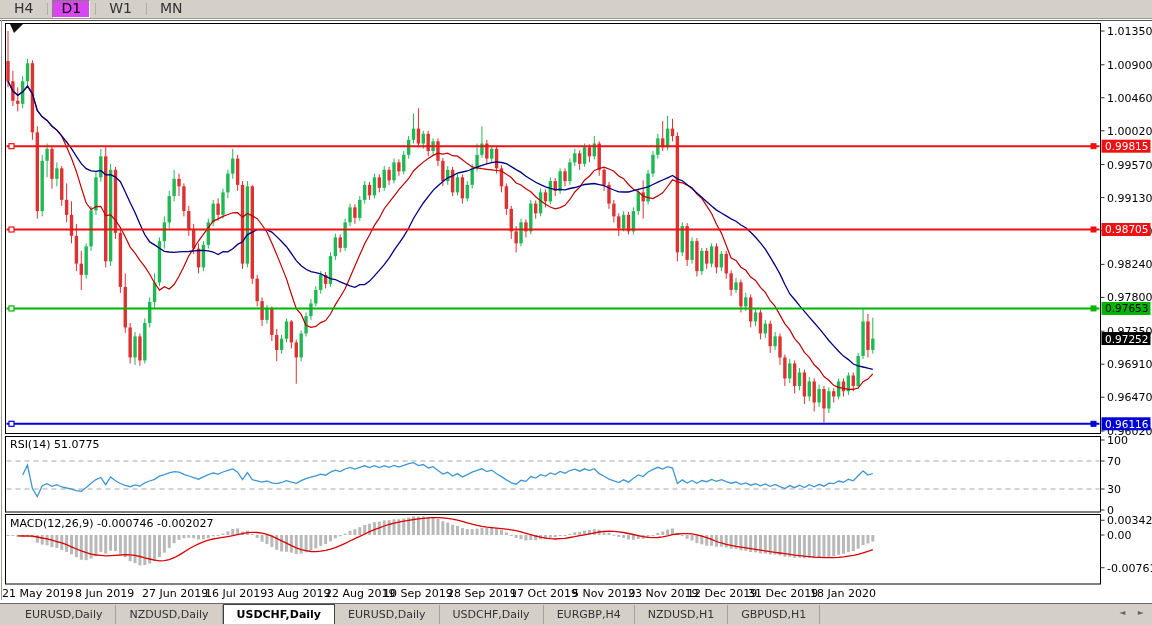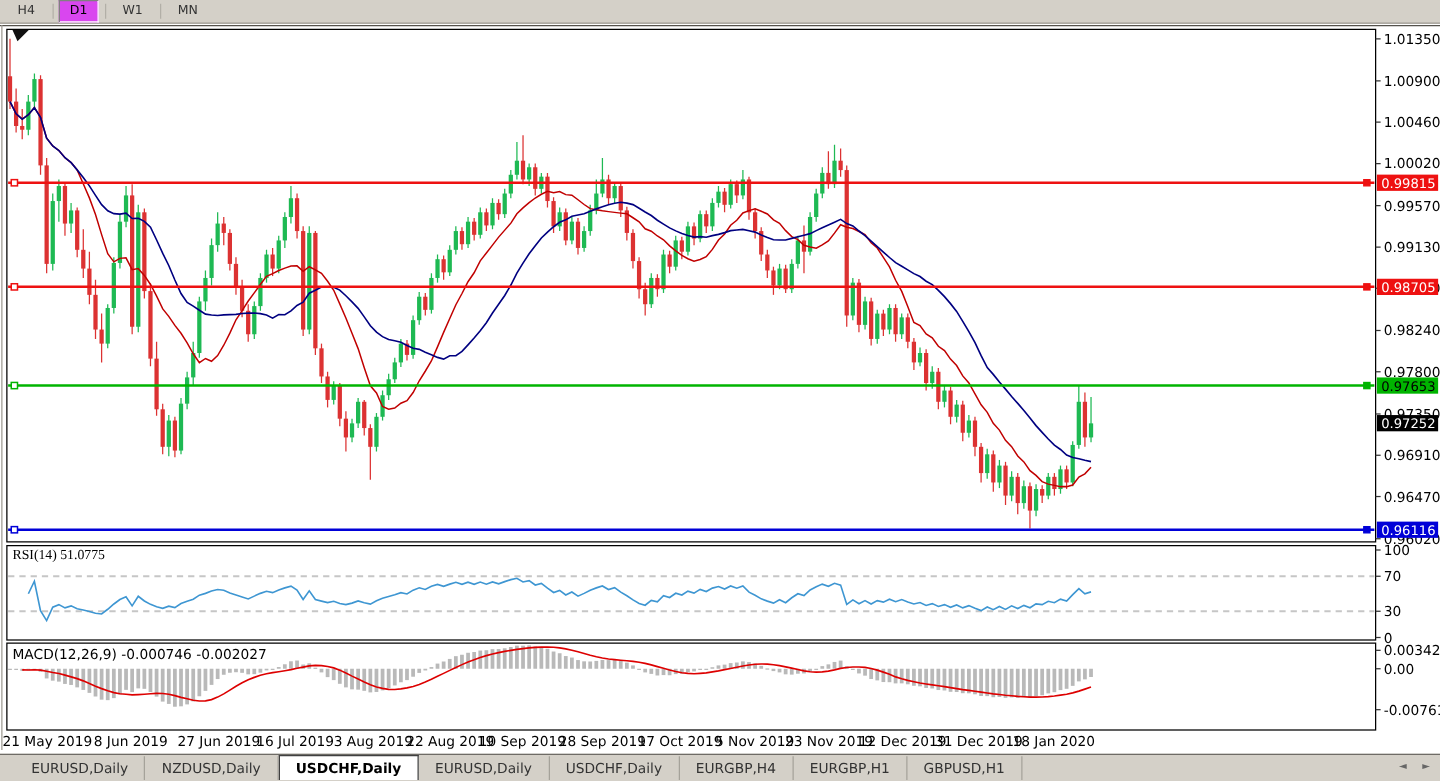--- a/index.html
+++ b/index.html
@@ -1,20 +1,20 @@
 <!DOCTYPE html>
 <html><head>
 <meta charset="utf-8">
 <style>
   html,body{margin:0;padding:0;background:#d4d0c8;font-family:"DejaVu Sans","Liberation Sans",sans-serif;}
   .app{position:relative;width:1152px;height:625px;background:#fff;overflow:hidden;}
   
   .toolbar{position:absolute;top:0;left:0;width:1152px;height:19px;background:#d4d0c8;
            border-bottom:1px solid #9d9a92;display:flex;align-items:center;padding-left:5px;box-sizing:border-box;}
-  .tf-btn{height:16px;line-height:15px;padding:0 8px;font-size:10px;color:#333;cursor:default;
+  .tf-btn{height:16px;line-height:15px;padding:0 8px;font-size:14px;color:#333;cursor:default;
           border:1px solid transparent;margin-right:1px;}
   .tf-btn.active{background:#d946ef;border-color:#808080;border-bottom-color:#fff;border-right-color:#fff;color:#000;}
   .tf-sep{width:1px;height:12px;background:#b2afa7;margin:0 4px;}
   
   .chart-area{position:absolute;top:20px;left:0;width:1152px;height:583px;background:#fff;border-top:1px solid #55524c;box-sizing:border-box;}
   .edge-left{position:absolute;top:20px;left:1px;width:1px;height:580px;background:#9d9a92;}
   .overlay-label{position:absolute;font-size:11px;color:#000;white-space:pre;}
   #symLabel{left:26px;top:24px;}
   #rsiLabel{left:10px;top:438px;}
   #macdLabel{left:10px;top:517px;}
@@ -687,32 +687,32 @@
           <text x="447" y="576" font-size="11" fill="#000000">28 Sep 2019</text>
           <text x="510" y="576" font-size="11" fill="#000000">17 Oct 2019</text>
           <text x="572" y="576" font-size="11" fill="#000000">5 Nov 2019</text>
           <text x="628" y="576" font-size="11" fill="#000000">23 Nov 2019</text>
           <text x="687" y="576" font-size="11" fill="#000000">12 Dec 2019</text>
           <text x="748" y="576" font-size="11" fill="#000000">31 Dec 2019</text>
           <text x="810" y="576" font-size="11" fill="#000000">18 Jan 2020</text>
         </g>
         <polygon points="10,3 23,3 14,12" fill="#111"></polygon>
       </svg>
-    <div class="overlay-label" id="rsiLabel" style="top:417px;left:10px;font-family:Liberation Serif, serif;">RSI(14) 51.0775</div>
+    <div class="overlay-label" id="rsiLabel" style="top:417px;left:10px;">RSI(14) 51.0775</div>
     <div class="overlay-label" id="macdLabel" style="top:496px;left:10px;">MACD(12,26,9) -0.000746 -0.002027</div>
   </div>
   <div class="edge-left"></div>
 
   <div class="tabbar" id="tabbar">
       <div class="tab">EURUSD,Daily</div>
       <div class="tab">NZDUSD,Daily</div>
       <div class="tab active">USDCHF,Daily</div>
       <div class="tab">EURUSD,Daily</div>
       <div class="tab">USDCHF,Daily</div>
       <div class="tab">EURGBP,H4</div>
-      <div class="tab">EURGBP,H1</div>
+      <div class="tab">NZDUSD,H1</div>
       <div class="tab">GBPUSD,H1</div>
     </div>
   <div class="tab-arrows">
     <span>◄</span>
     <span>►</span>
   </div>
 </div>
 
 </body></html>

